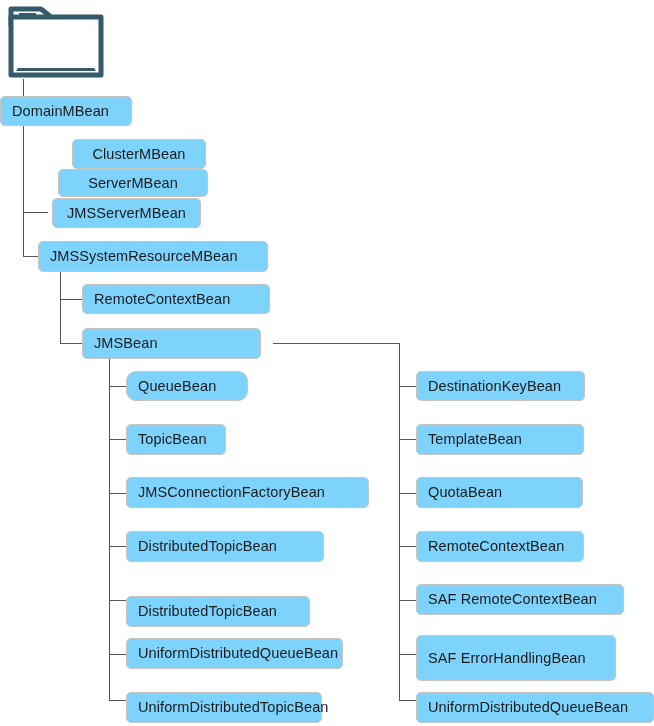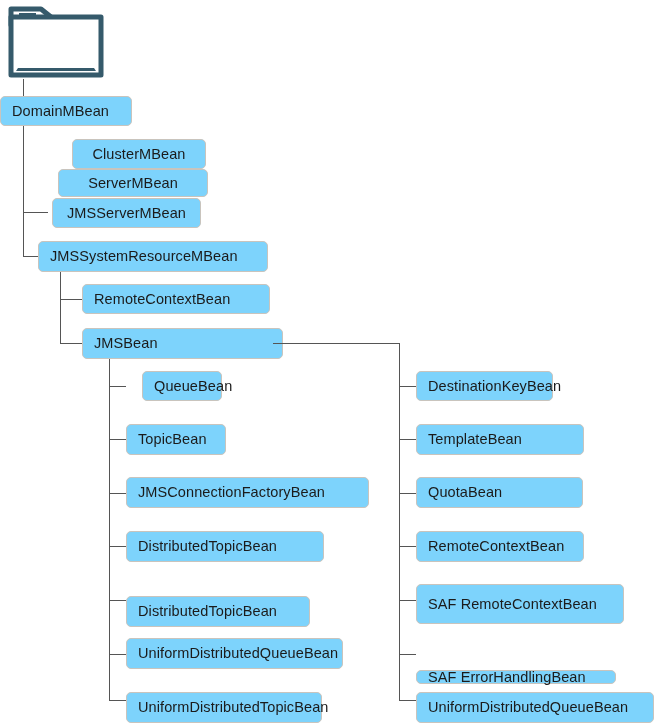--- a/index.html
+++ b/index.html
@@ -97,31 +97,31 @@
   </div>
 
   <div class="line v" style="left:60px; top:272px; height:71px;"></div>
   <div class="line h" style="left:60px; top:299px; width:22px;"></div>
   <div class="line h" style="left:60px; top:343px; width:22px;"></div>
 
   <div class="node" style="left:82px; top:284px; width:188px; height:30px;">
     <span>RemoteContextBean</span>
   </div>
 
-  <div class="node" style="left:82px; top:328px; width:201px; height:31px;">
+  <div class="node" style="left:82px; top:328px; width:179px; height:31px;">
     <span>JMSBean</span>
   </div>
 
   <div class="line v" style="left:109px; top:359px; height:341px;"></div>
 
   <div class="line h" style="left:273px; top:343px; width:126px;"></div>
   <div class="line v" style="left:399px; top:343px; height:357px;"></div>
 
   <div class="line h" style="left:109px; top:386px; width:17px;"></div>
-  <div class="node" style="left:142px; top:371px; width:80px; height:30px;">
+  <div class="node" style="left:126px; top:371px; width:122px; height:30px;border-radius:10px;">
     <span>QueueBean</span>
   </div>
 
   <div class="line h" style="left:109px; top:439px; width:17px;"></div>
   <div class="node" style="left:126px; top:424px; width:100px; height:31px;">
     <span>TopicBean</span>
   </div>
 
   <div class="line h" style="left:109px; top:493px; width:17px;"></div>
   <div class="node" style="left:126px; top:477px; width:243px; height:31px;">
@@ -142,46 +142,46 @@
   <div class="node" style="left:126px; top:638px; width:217px; height:31px;">
     <span>UniformDistributedQueueBean</span>
   </div>
 
   <div class="line h" style="left:109px; top:700px; width:17px;"></div>
   <div class="node" style="left:126px; top:692px; width:196px; height:31px;">
     <span>UniformDistributedTopicBean</span>
   </div>
 
   <div class="line h" style="left:399px; top:386px; width:17px;"></div>
-  <div class="node" style="left:416px; top:371px; width:137px; height:30px;">
+  <div class="node" style="left:416px; top:371px; width:169px; height:30px;">
     <span>DestinationKeyBean</span>
   </div>
 
   <div class="line h" style="left:399px; top:439px; width:17px;"></div>
   <div class="node" style="left:416px; top:424px; width:168px; height:31px;">
     <span>TemplateBean</span>
   </div>
 
   <div class="line h" style="left:399px; top:493px; width:17px;"></div>
   <div class="node" style="left:416px; top:477px; width:167px; height:31px;">
     <span>QuotaBean</span>
   </div>
 
   <div class="line h" style="left:399px; top:546px; width:17px;"></div>
   <div class="node" style="left:416px; top:531px; width:168px; height:31px;">
     <span>RemoteContextBean</span>
   </div>
 
   <div class="line h" style="left:399px; top:600px; width:17px;"></div>
-  <div class="node" style="left:416px; top:584px; width:208px; height:40px;">
+  <div class="node" style="left:416px; top:584px; width:208px; height:31px;">
     <span>SAF RemoteContextBean</span>
   </div>
 
   <div class="line h" style="left:399px; top:654px; width:17px;"></div>
-  <div class="node" style="left:416px; top:670px; width:200px; height:14px;">
+  <div class="node" style="left:416px; top:635px; width:200px; height:46px;">
     <span>SAF ErrorHandlingBean</span>
   </div>
 
   <div class="line h" style="left:399px; top:700px; width:17px;"></div>
   <div class="node" style="left:416px; top:692px; width:238px; height:31px;">
     <span>UniformDistributedQueueBean</span>
   </div>
 
 </div>
 

